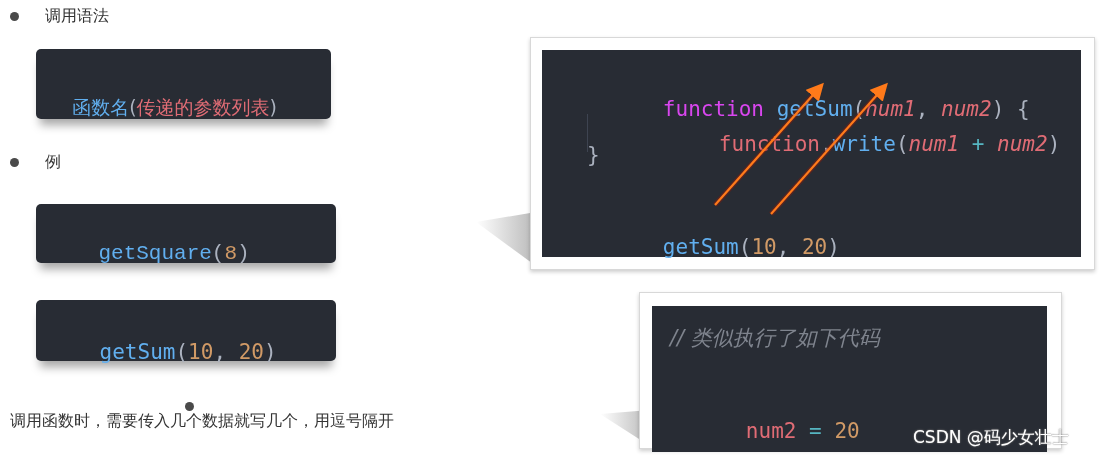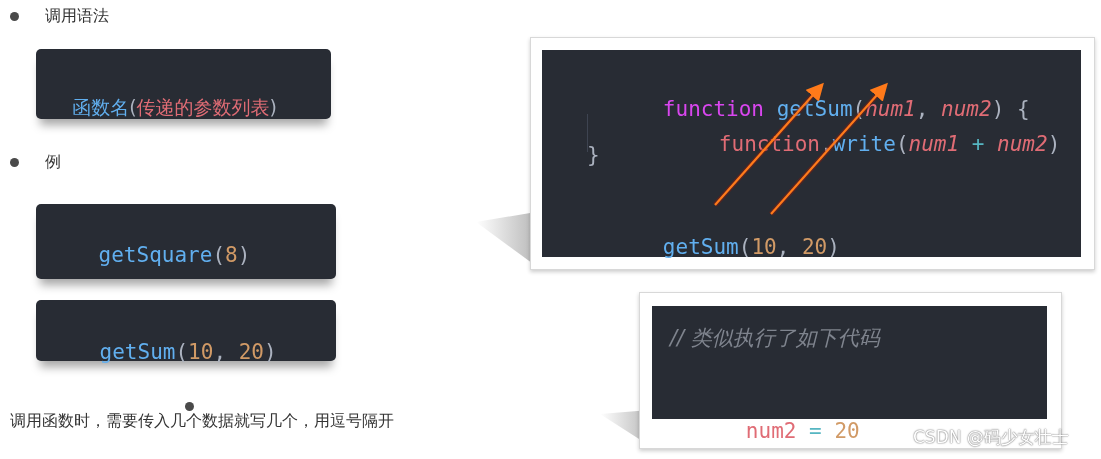--- a/index.html
+++ b/index.html
@@ -44,21 +44,21 @@
   <div class="line" style="left:12px;top:24px;">
     <span class="blue">函数名</span><span class="gray">(</span><span class="red">传递的参数列表</span><span class="gray">)</span>
   </div>
 </div>
 
 <div class="bullet" style="left:10px;top:152px;">
   <span class="dot"></span>
   <span>例</span>
 </div>
 
-<div class="code" style="left:20px;top:204px;width:300px;height:75px;font-size:21px;">
+<div class="code" style="left:20px;top:204px;width:300px;height:59px;font-size:21px;font-family:Liberation Mono, monospace;">
   <div class="line" style="left:12px;top:15px;">
     <span class="blue">getSquare</span><span class="gray">(</span><span class="orange">8</span><span class="gray">)</span>
   </div>
 </div>
 
 <div class="code" style="left:20px;top:300px;width:300px;height:61px;font-size:21px;">
   <div class="line" style="left:13px;top:16px;">
     <span class="blue">getSum</span><span class="gray">(</span><span class="orange">10</span><span class="gray">, </span><span class="orange">20</span><span class="gray">)</span>
   </div>
 </div>
@@ -114,21 +114,21 @@
   <defs>
       <linearGradient id="g2" x1="0" y1="0" x2="1" y2="0">
         <stop offset="0" stop-color="#ffffff"></stop>
         <stop offset="1" stop-color="#b8b8b8"></stop>
       </linearGradient>
     </defs>
   <polygon points="0,6 50,2 50,38" fill="url(#g2)"></polygon>
 </svg>
 
 <div class="frame" style="left:639px;top:292px;width:421px;height:155px;">
-  <div class="inner" style="left:12px;top:13px;width:395px;height:113px;font-size:21px;">
+  <div class="inner" style="left:12px;top:13px;width:395px;height:146px;font-size:21px;">
     <div class="line comment" style="left:18px;top:18px;font-family:'DejaVu Sans',sans-serif;">// 类似执行了如下代码</div>
     <div class="line" style="left:18px;top:89px;">
       <span class="red">num2</span><span class="cyan"> = </span><span class="orange">20</span>
     </div>
   </div>
 </div>
 
 <div class="watermark" style="left:913px;top:426px;">CSDN @码少女壮士</div>
 
 </body></html>

